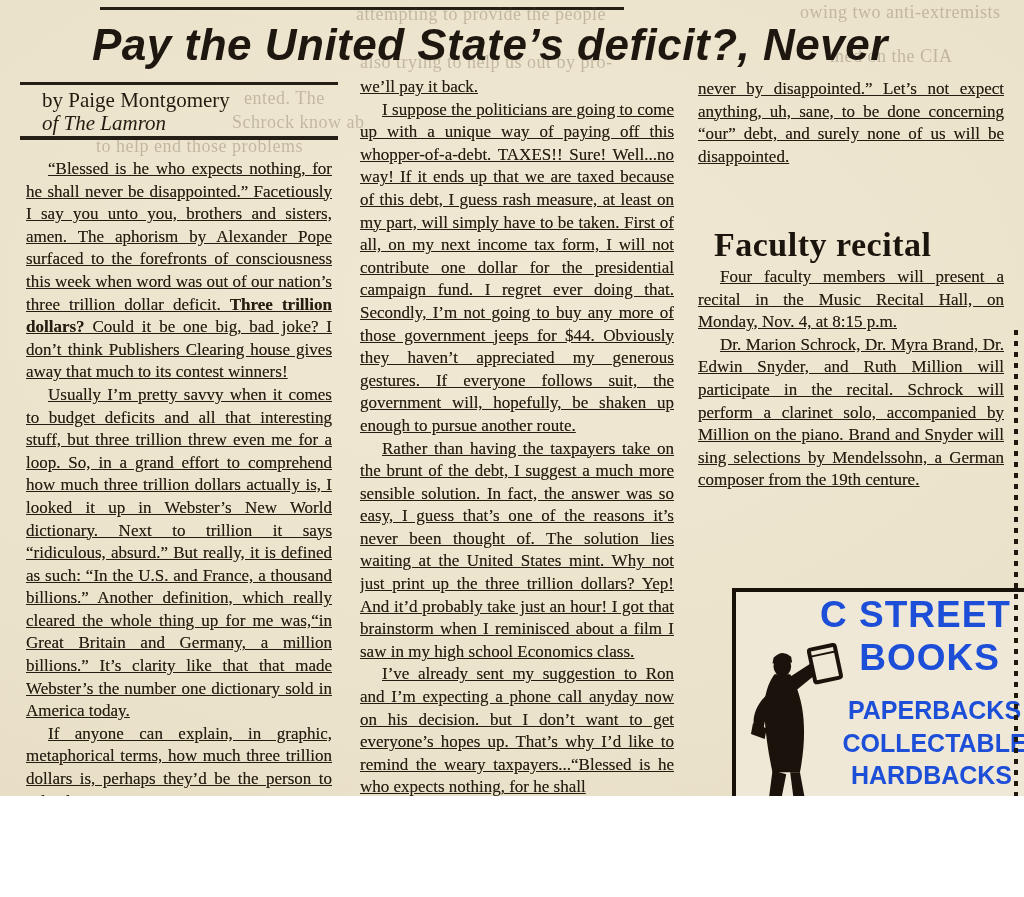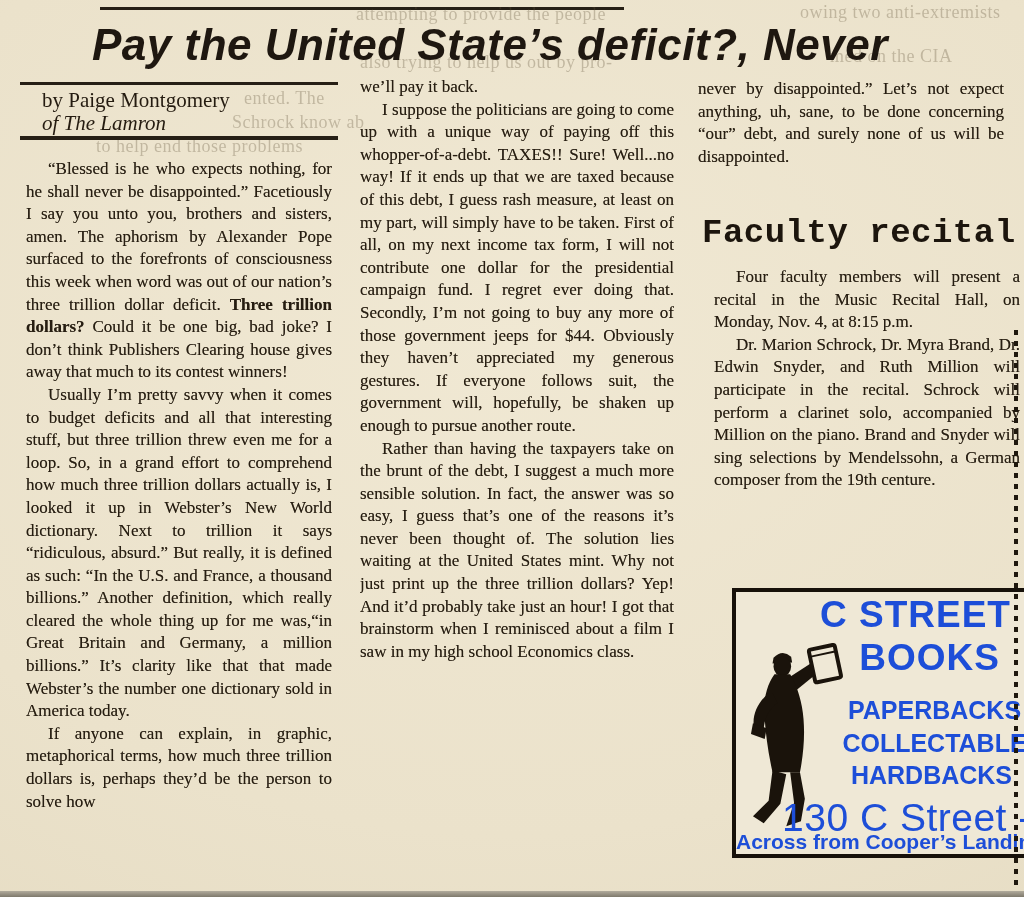--- a/index.html
+++ b/index.html
@@ -1,17 +1,17 @@
 <!DOCTYPE html>
 <html lang="en"><head>
 <meta charset="utf-8">
 <style>
   html,body{margin:0;padding:0;}
   .page{
-    position:relative; width:1024px; height:897px; overflow:hidden;
+    position:relative; width:1024px; height:796px; overflow:hidden;
     background:radial-gradient(120% 100% at 50% 38%, #f0e8d3 0%, #ebe2cb 55%, #e3d9bf 100%);
     font-family:"Liberation Serif", serif;
     color:#261d11;
   }
   .rule{position:absolute; background:#261f15;}
   .top-rule{left:100px; top:7px; width:524px; height:3px;}
   .title{
     position:absolute; left:92px; top:20px; width:880px; margin:0;
     font-family:"Liberation Sans", sans-serif; font-style:italic; font-weight:700;
     font-size:44px; letter-spacing:0.5px; color:#1e1710; white-space:nowrap;
@@ -20,30 +20,31 @@
   .byline-rule-bottom{left:20px; top:136px; width:318px; height:4px;}
   .byline-name,.byline-org{
     position:absolute; left:42px; font-size:21px; line-height:24px; color:#241b10;
   }
   .byline-name{top:88px;}
   .byline-org{top:111px; font-style:italic;}
   .col{
     position:absolute; text-align:justify; font-size:17px; line-height:22.6px;
     overflow:hidden; hyphens:auto; -webkit-hyphens:auto;
     text-shadow:0 0 0.35px rgba(38,29,17,.55);
+    text-decoration:underline;
   }
   .col p{margin:0; text-indent:22px;}
   .col p.cont{text-indent:0;}
   .col1{left:26px; top:158px; width:306px; height:732px;}
   .col2{left:360px; top:76px; width:314px; height:800px;}
   .col3a{left:698px; top:78px; width:306px; height:132px;}
-  .col3b{left:714px; top:266px; width:306px; height:318px;}
+  .col3b{left:698px; top:266px; width:306px; height:318px;}
   .recital-heading{
-    position:absolute; left:698px; top:210px; margin:4px;
-    font-family:Liberation Mono, monospace; font-weight:700; font-size:34px;
+    position:absolute; left:698px; top:210px; margin:16px;
+    font-family:Liberation Serif, serif; font-weight:700; font-size:34px;
     letter-spacing:0.5px; color:#1c150d;
   }
   .ad{
     position:absolute; left:696px; top:588px; width:303px; height:262px;
     border:4px solid #17110a; background:#efe8d6;
     font-family:"Liberation Sans", sans-serif; color:#1d4ed8;margin-left:36px;
   }
   .ad .ad-line{position:absolute; text-align:center; white-space:nowrap;}
   .ad-l1{left:58px; right:2px; top:2px;  font-size:37px; font-weight:700; letter-spacing:1px;}
   .ad-l2{left:86px; right:2px; top:45px; font-size:37px; font-weight:700; letter-spacing:1px;}
@@ -91,20 +92,21 @@
   <div class="col col1">
     <p><span>“Blessed is he who expects nothing, for he shall never be disappointed.” Facetiously I say you unto you, brothers and sisters, amen. The aphorism by Alexander Pope surfaced to the forefronts of consciousness this week when word was out of our nation’s three trillion dollar deficit. </span><b>Three trillion dollars?</b><span> Could it be one big, bad joke? I don’t think Publishers Clearing house gives away that much to its contest winners!</span></p>
     <p>Usually I’m pretty savvy when it comes to budget deficits and all that interesting stuff, but three trillion threw even me for a loop. So, in a grand effort to comprehend how much three trillion dollars actually is, I looked it up in Webster’s New World dictionary. Next to trillion it says “ridiculous, absurd.” But really, it is defined as such: “In the U.S. and France, a thousand billions.” Another definition, which really cleared the whole thing up for me was,“in Great Britain and Germany, a million billions.” It’s clarity like that that made Webster’s the number one dictionary sold in America today.</p>
     <p>If anyone can explain, in graphic, metaphorical terms, how much three trillion dollars is, perhaps they’d be the person to solve how</p>
   </div>
 
   <div class="col col2">
     <p class="cont">we’ll pay it back.</p>
     <p>I suppose the politicians are going to come up with a unique way of paying off this whopper-of-a-debt. TAXES!! Sure! Well...no way! If it ends up that we are taxed because of this debt, I guess rash measure, at least on my part, will simply have to be taken. First of all, on my next income tax form, I will not contribute one dollar for the presidential campaign fund. I regret ever doing that. Secondly, I’m not going to buy any more of those government jeeps for $44. Obviously they haven’t appreciated my generous gestures. If everyone follows suit, the government will, hopefully, be shaken up enough to pursue another route.</p>
     <p>Rather than having the taxpayers take on the brunt of the debt, I suggest a much more sensible solution. In fact, the answer was so easy, I guess that’s one of the reasons it’s never been thought of. The solution lies waiting at the United States mint. Why not just print up the three trillion dollars? Yep! And it’d probably take just an hour! I got that brainstorm when I reminisced about a film I saw in my high school Economics class.</p>
+    <p>I’ve already sent my suggestion to Ron and I’m expecting a phone call anyday now on his decision. but I don’t want to get everyone’s hopes up. That’s why I’d like to remind the weary taxpayers...“Blessed is he who expects nothing, for he shall</p>
   </div>
 
   <div class="col col3a">
     <p class="cont">never by disappointed.” Let’s not expect anything, uh, sane, to be done concerning “our” debt, and surely none of us will be disappointed.</p>
   </div>
 
   <h2 class="recital-heading">Faculty recital</h2>
 
   <div class="col col3b">
     <p>Four faculty members will present a recital in the Music Recital Hall, on Monday, Nov. 4, at 8:15 p.m.</p>

